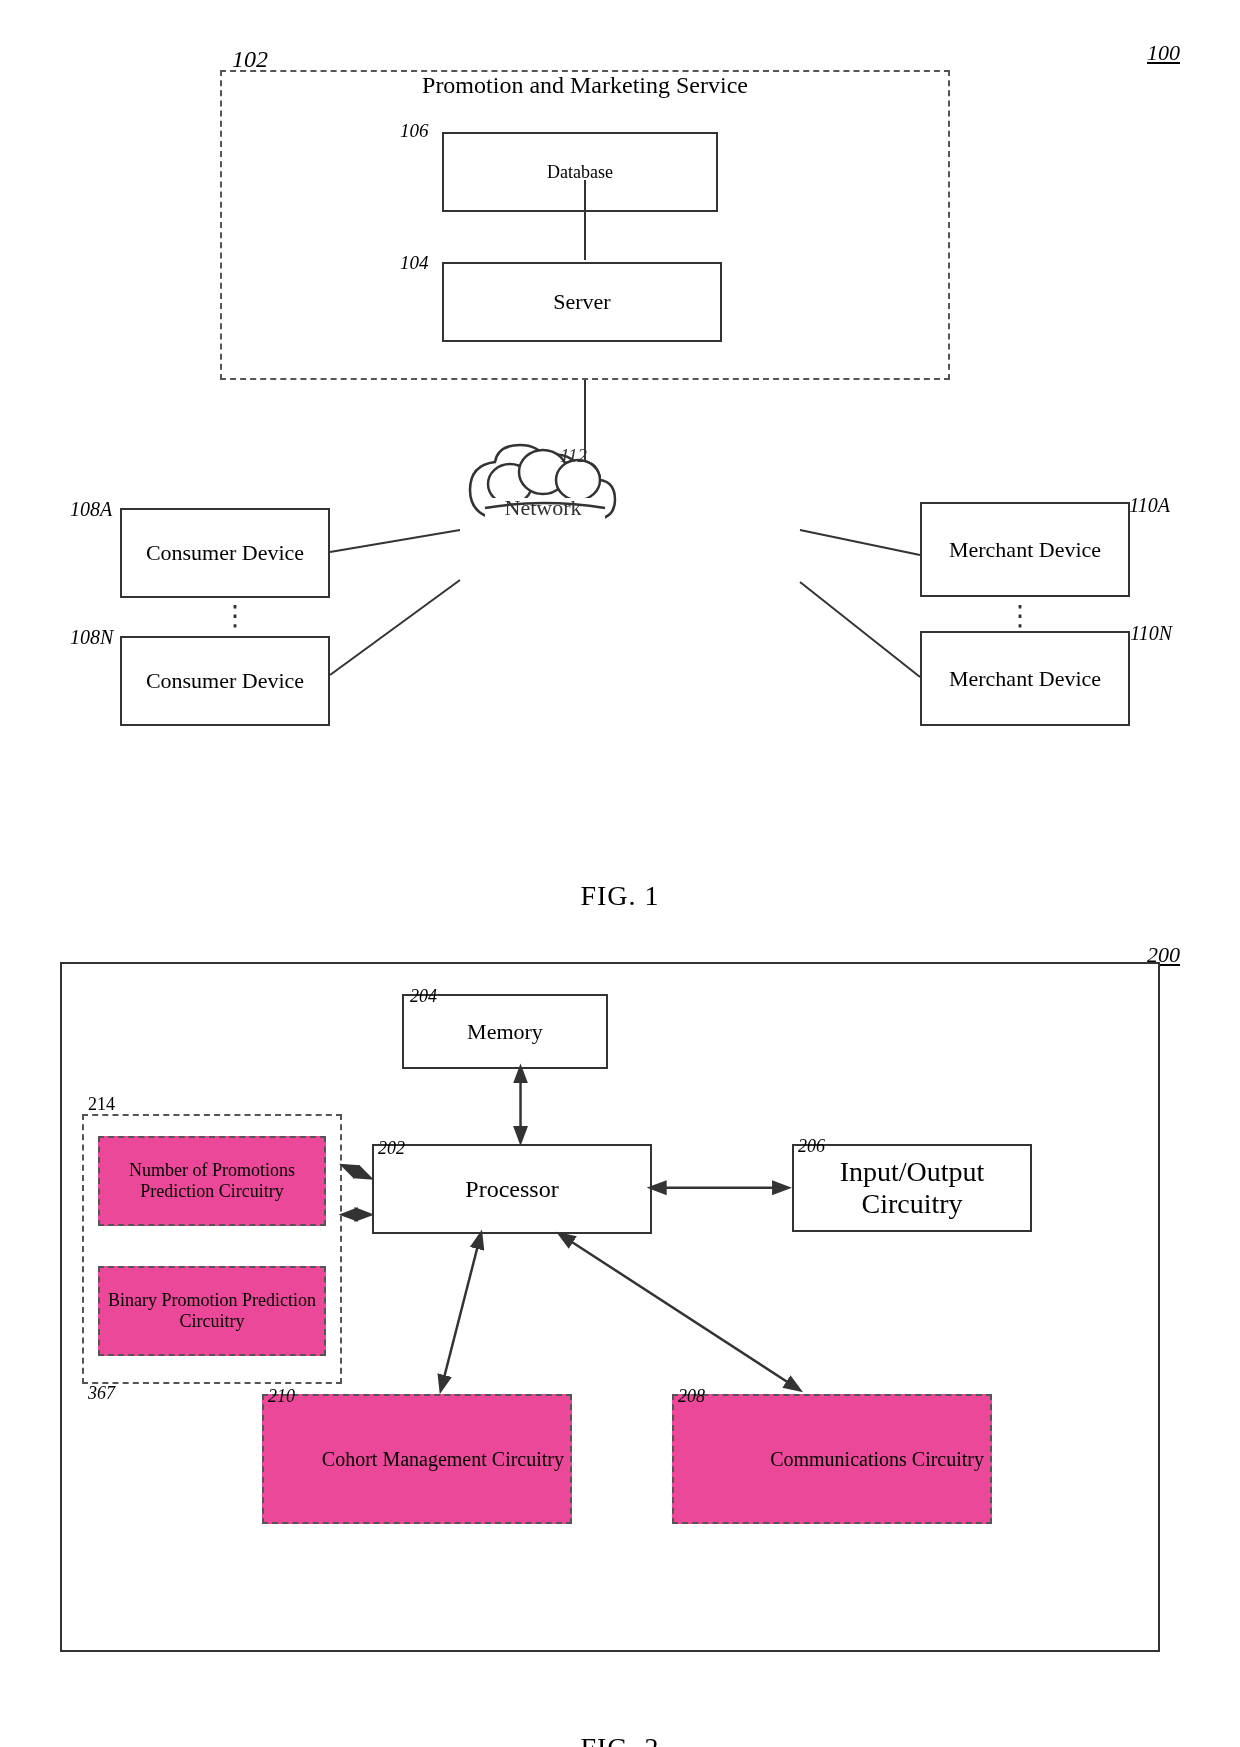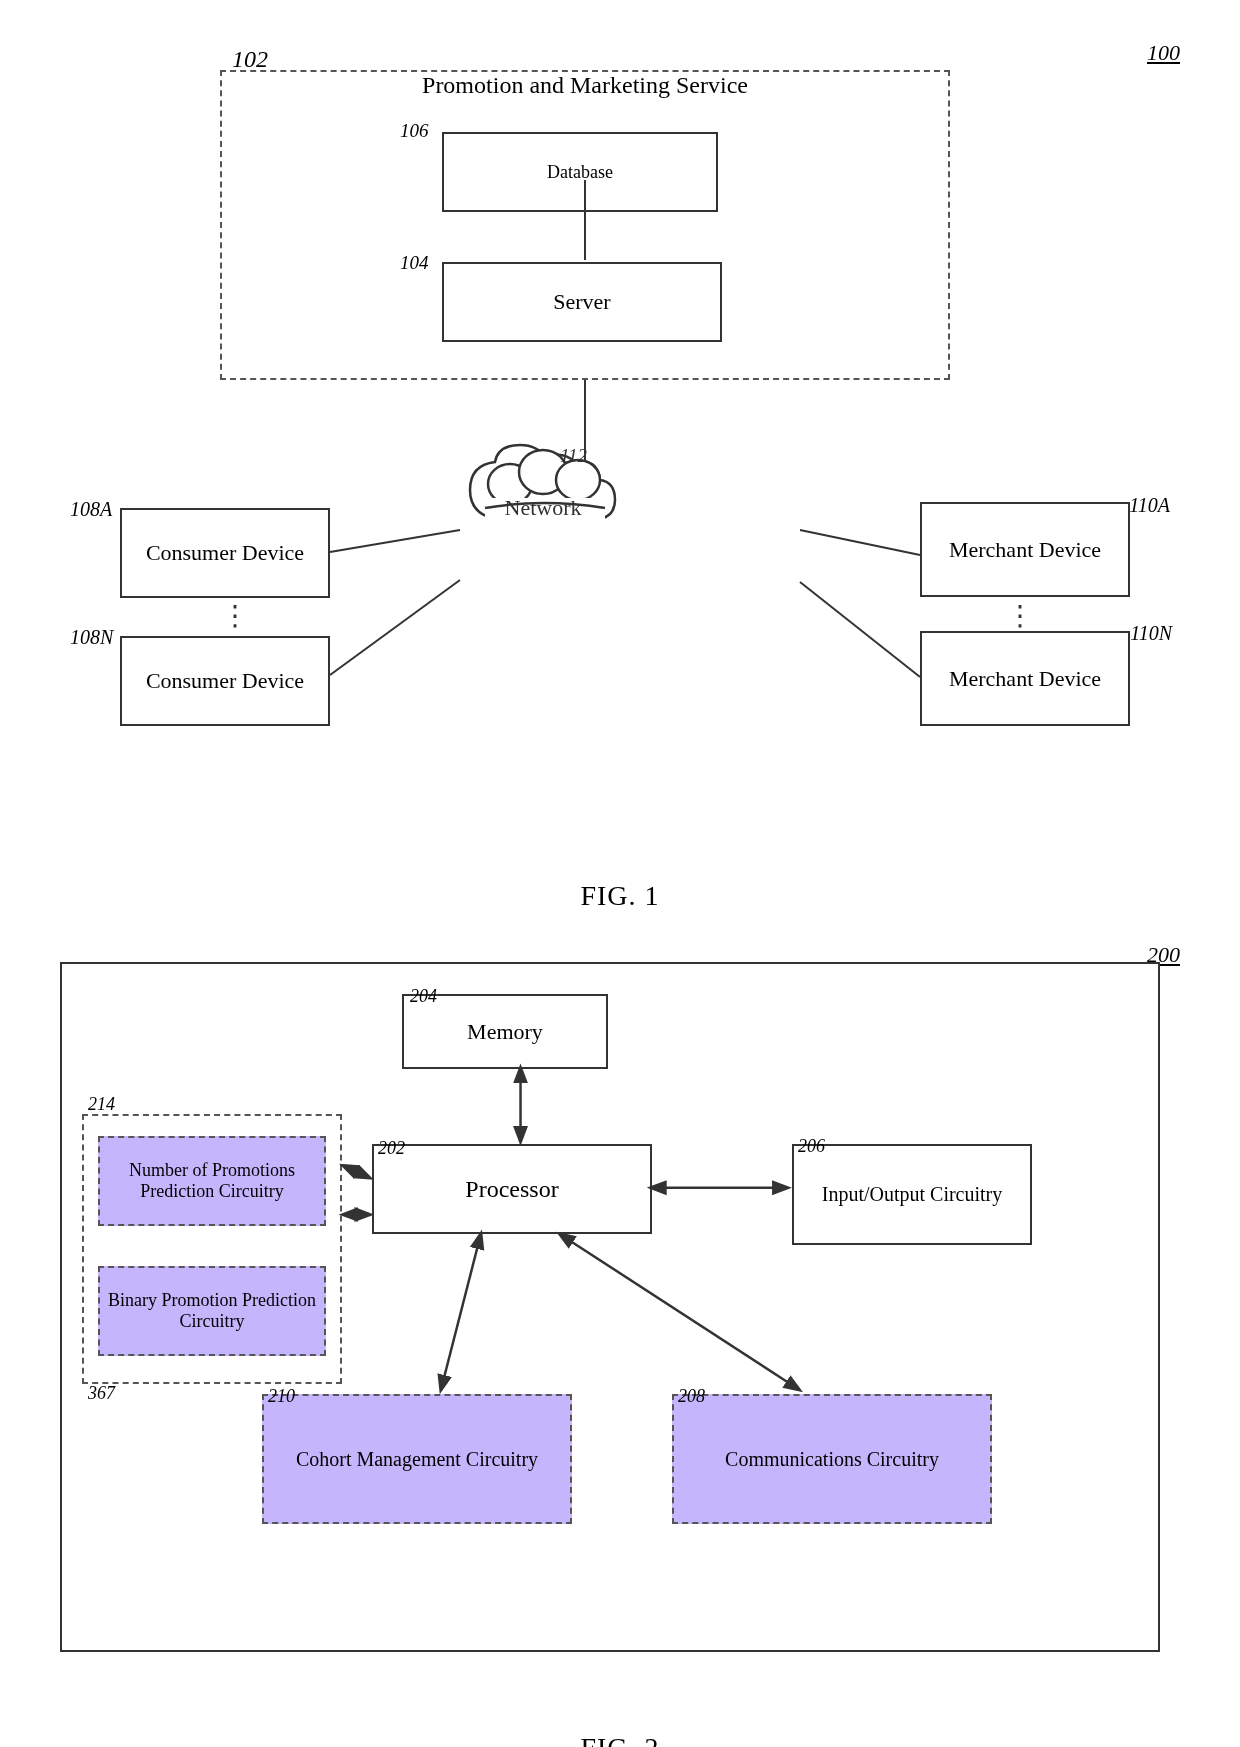--- a/index.html
+++ b/index.html
@@ -67,24 +67,24 @@
       align-items: center;
       justify-content: center;
       text-align: center;
       font-size: 22px;
       position: absolute;
     }
 
     
     .dashed-box {
       border: 2px dashed #555;
-      background: #c4b5fd;
+      background: #ec4899;
       display: flex;
       align-items: center;
-      justify-content: center;
+      justify-content: flex-end;
       text-align: center;
       font-size: 20px;
       position: absolute;
     }
 
     
     .dashed-container {
       border: 2px dashed #555;
       background: #fff;
       position: absolute;
@@ -208,38 +208,38 @@
       <div class="solid-box" style="top:30px; left:340px; width:206px; height:75px; font-size:22px;">
         <span>Memory</span>
       </div>
       <span style="position:absolute; top:22px; left:348px; font-size:18px; font-style:italic;">204</span>
 
       <div class="solid-box" style="top:180px; left:310px; width:280px; height:90px; font-size:24px;">
         <span>Processor</span>
       </div>
       <span style="position:absolute; top:174px; left:316px; font-size:18px; font-style:italic;">202</span>
 
-      <div class="solid-box" style="top:180px; left:730px; width:240px; height:101px; font-size:20px; text-align:center; padding:21px;">
+      <div class="solid-box" style="top:180px; left:730px; width:240px; height:88px; font-size:28px; text-align:center; padding:21px;">
         <span>Input/Output Circuitry</span>
       </div>
       <span style="position:absolute; top:172px; left:736px; font-size:18px; font-style:italic;">206</span>
 
       <div class="dashed-box" style="top:430px; left:610px; width:320px; height:130px; font-size:20px; text-align:center; padding:6px;">
         <span>Communications Circuitry</span>
       </div>
       <span style="position:absolute; top:422px; left:616px; font-size:18px; font-style:italic;">208</span>
 
       <div class="dashed-box" style="top:430px; left:200px; width:310px; height:130px; font-size:20px; text-align:center; padding:6px;">
         <span>Cohort Management Circuitry</span>
       </div>
       <span style="position:absolute; top:422px; left:206px; font-size:18px; font-style:italic;">210</span>
 
       <div class="dashed-container" style="top:150px; left:20px; width:260px; height:270px;">
 
-        <span style="position:absolute; top:-22px; left:4px; font-size:18px; font-style:italic;">214</span>
+        <span style="position:absolute; top:-22px; left:4px; font-size:18px; ">214</span>
 
         <div class="dashed-box" style="position:absolute; top:20px; left:14px; width:228px; height:90px; font-size:18px; text-align:center; padding:6px;">
           <span>Number of Promotions Prediction Circuitry</span>
         </div>
 
         <div class="dashed-box" style="position:absolute; top:150px; left:14px; width:228px; height:90px; font-size:18px; text-align:center; padding:6px;">
           <span>Binary Promotion Prediction Circuitry</span>
         </div>
 
         <span style="position:absolute; bottom:-22px; left:4px; font-size:18px; font-style:italic;">367</span>

